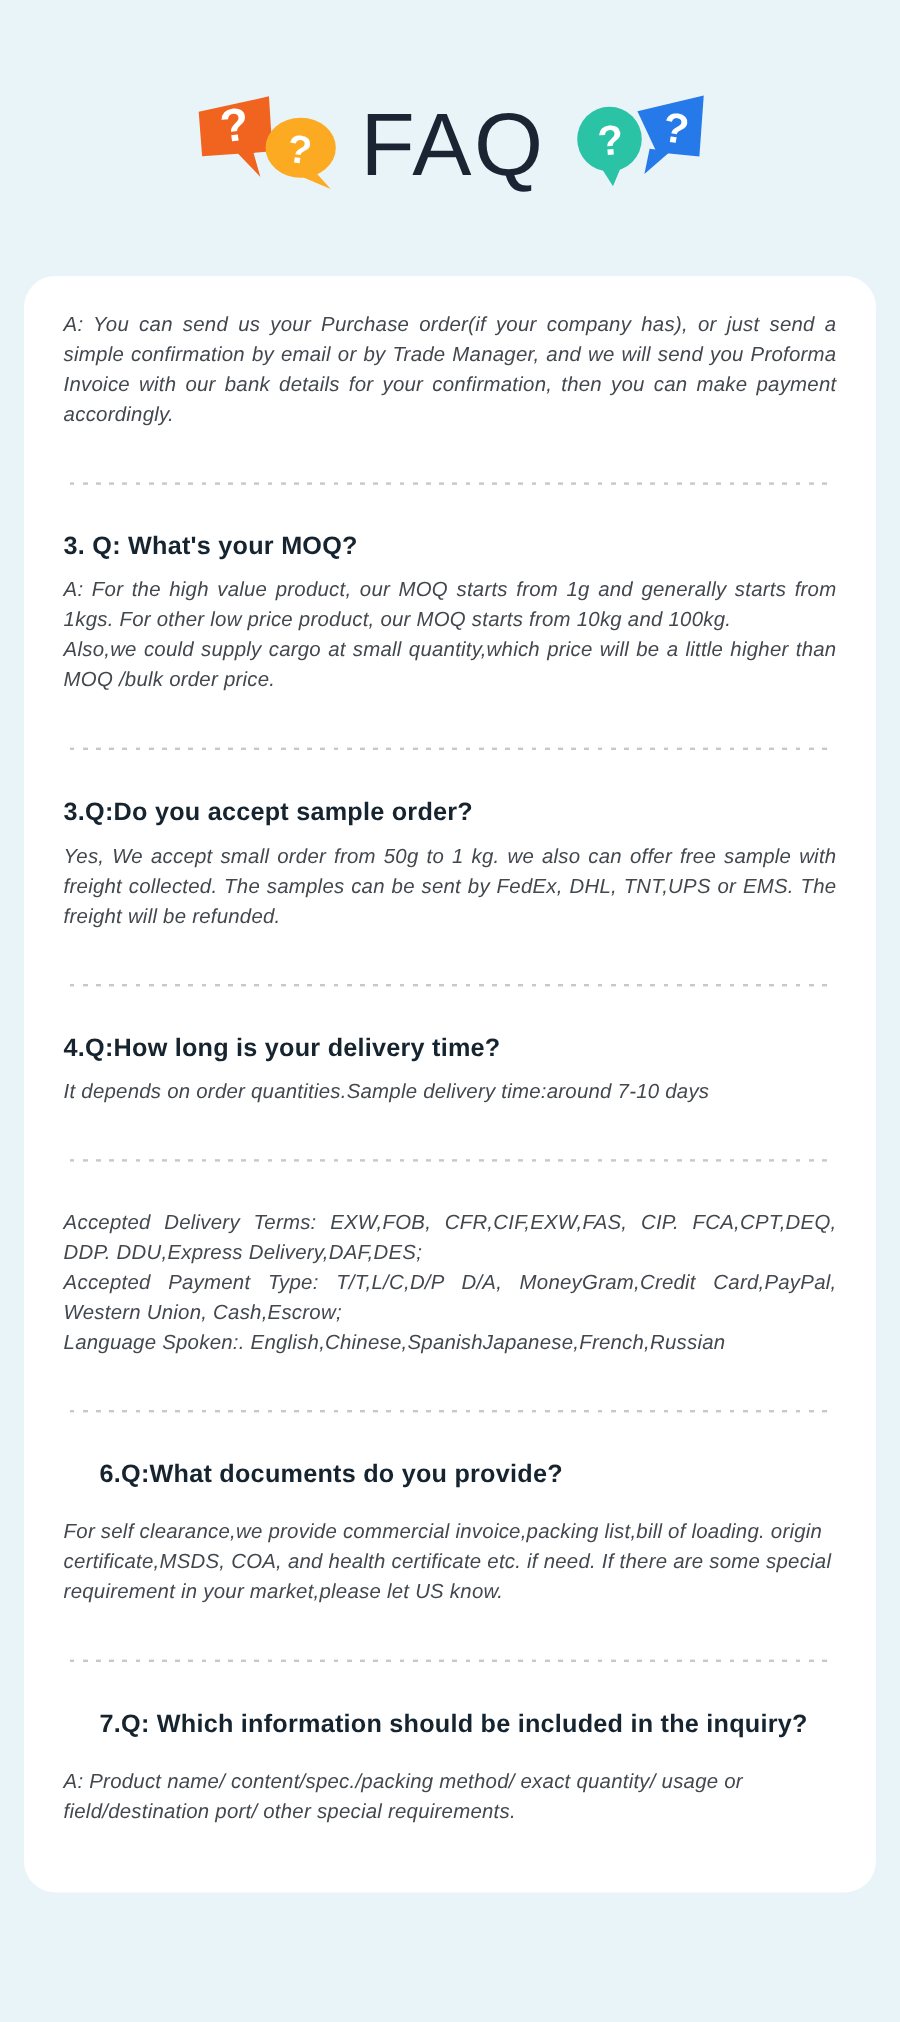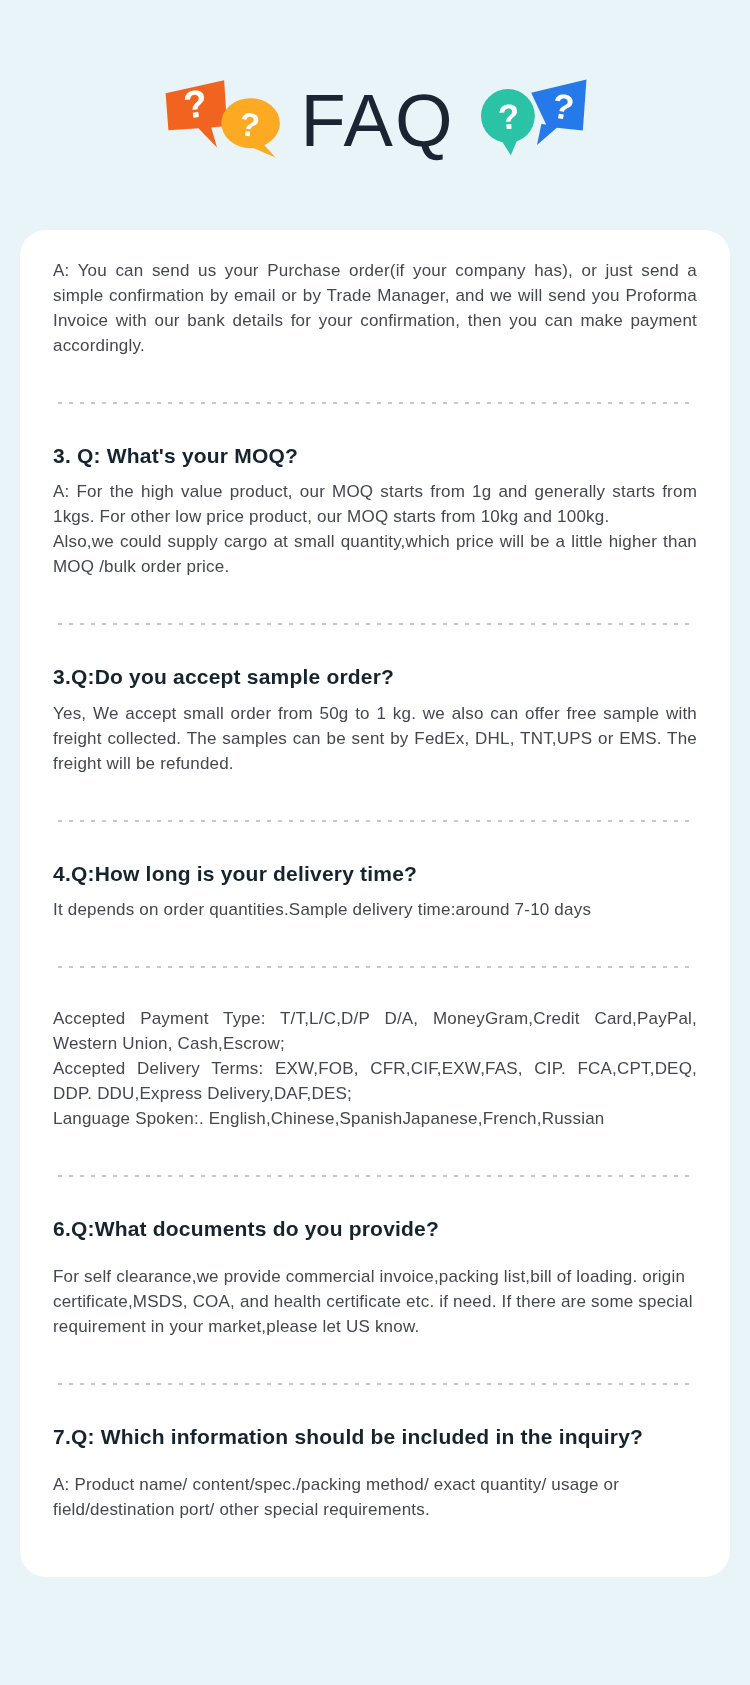--- a/index.html
+++ b/index.html
@@ -46,26 +46,27 @@
   }
   .faq-section { }
   .faq-question {
     font-size: 21px;
     font-weight: 700;
     color: #16242f;
     letter-spacing: 0.2px;
     margin-bottom: 10px;
     line-height: 1.3;
   }
-  .faq-section.extra-gap .faq-question { margin-bottom: 22px; }
+  .faq-section.extra-gap .faq-question { margin-bottom: 22px; margin-left: 30px; }
   .faq-answer {
     font-size: 17px;
     line-height: 25px;
     color: #43484f;
     letter-spacing: 0.2px;
+    font-style: italic;
   }
   .faq-answer.justify { text-align: justify; }
   .divider {
     height: 2px;
     margin: 44px 5px 38px 5px;
     background-image: repeating-linear-gradient(90deg, #c3c9cc 0 4px, transparent 4px 11px);
   }
 </style>
 </head>
 <body>
@@ -119,22 +120,22 @@
     <div class="divider"></div>
 
     <section class="faq-section">
       <h2 class="faq-question">4.Q:How long is your delivery time?</h2>
       <p class="faq-answer">It depends on order quantities.Sample delivery time:around 7-10 days</p>
     </section>
 
     <div class="divider"></div>
 
     <section class="faq-section">
+      <p class="faq-answer justify">Accepted Delivery Terms: EXW,FOB, CFR,CIF,EXW,FAS, CIP.  FCA,CPT,DEQ, DDP.  DDU,Express Delivery,DAF,DES;</p>
       <p class="faq-answer justify">Accepted Payment Type: T/T,L/C,D/P D/A, MoneyGram,Credit Card,PayPal, Western Union, Cash,Escrow;</p>
-      <p class="faq-answer justify">Accepted Delivery Terms: EXW,FOB, CFR,CIF,EXW,FAS, CIP.  FCA,CPT,DEQ, DDP.  DDU,Express Delivery,DAF,DES;</p>
       <p class="faq-answer">Language Spoken:.  English,Chinese,SpanishJapanese,French,Russian</p>
     </section>
 
     <div class="divider"></div>
 
     <section class="faq-section extra-gap">
       <h2 class="faq-question">6.Q:What documents do you provide?</h2>
       <p class="faq-answer">For self clearance,we provide commercial invoice,packing list,bill of loading.  origin certificate,MSDS, COA, and health certificate etc. if need. If there are some special requirement in your market,please let US know.</p>
     </section>
 

